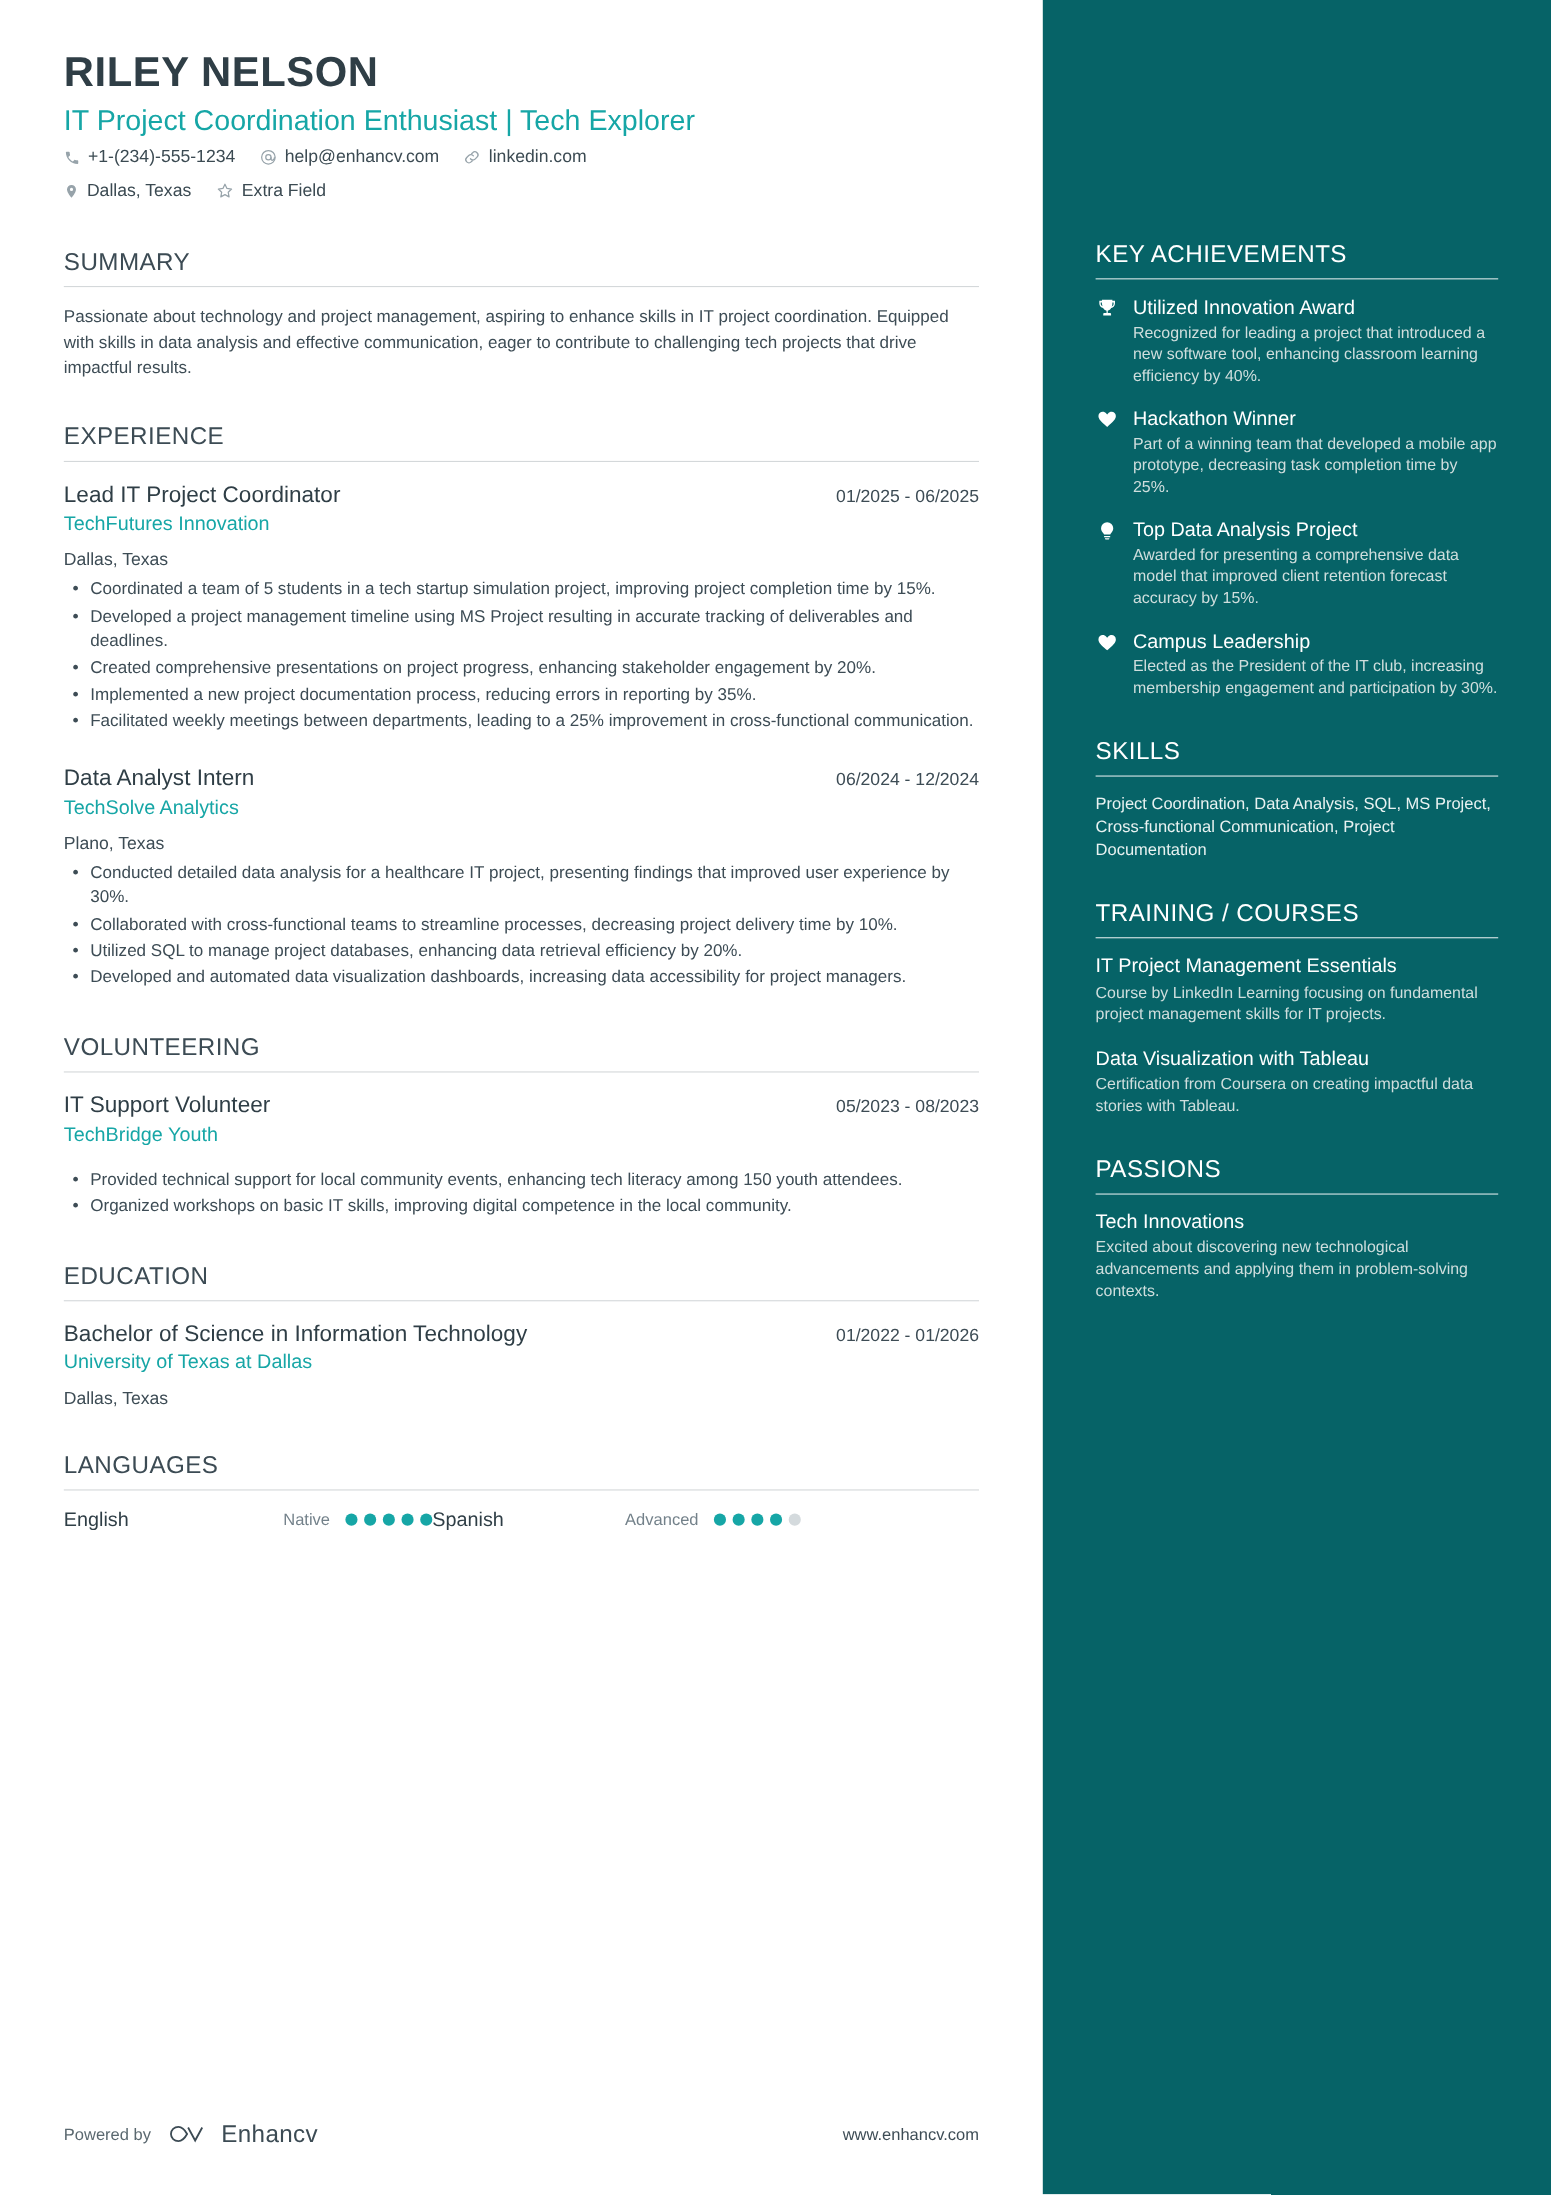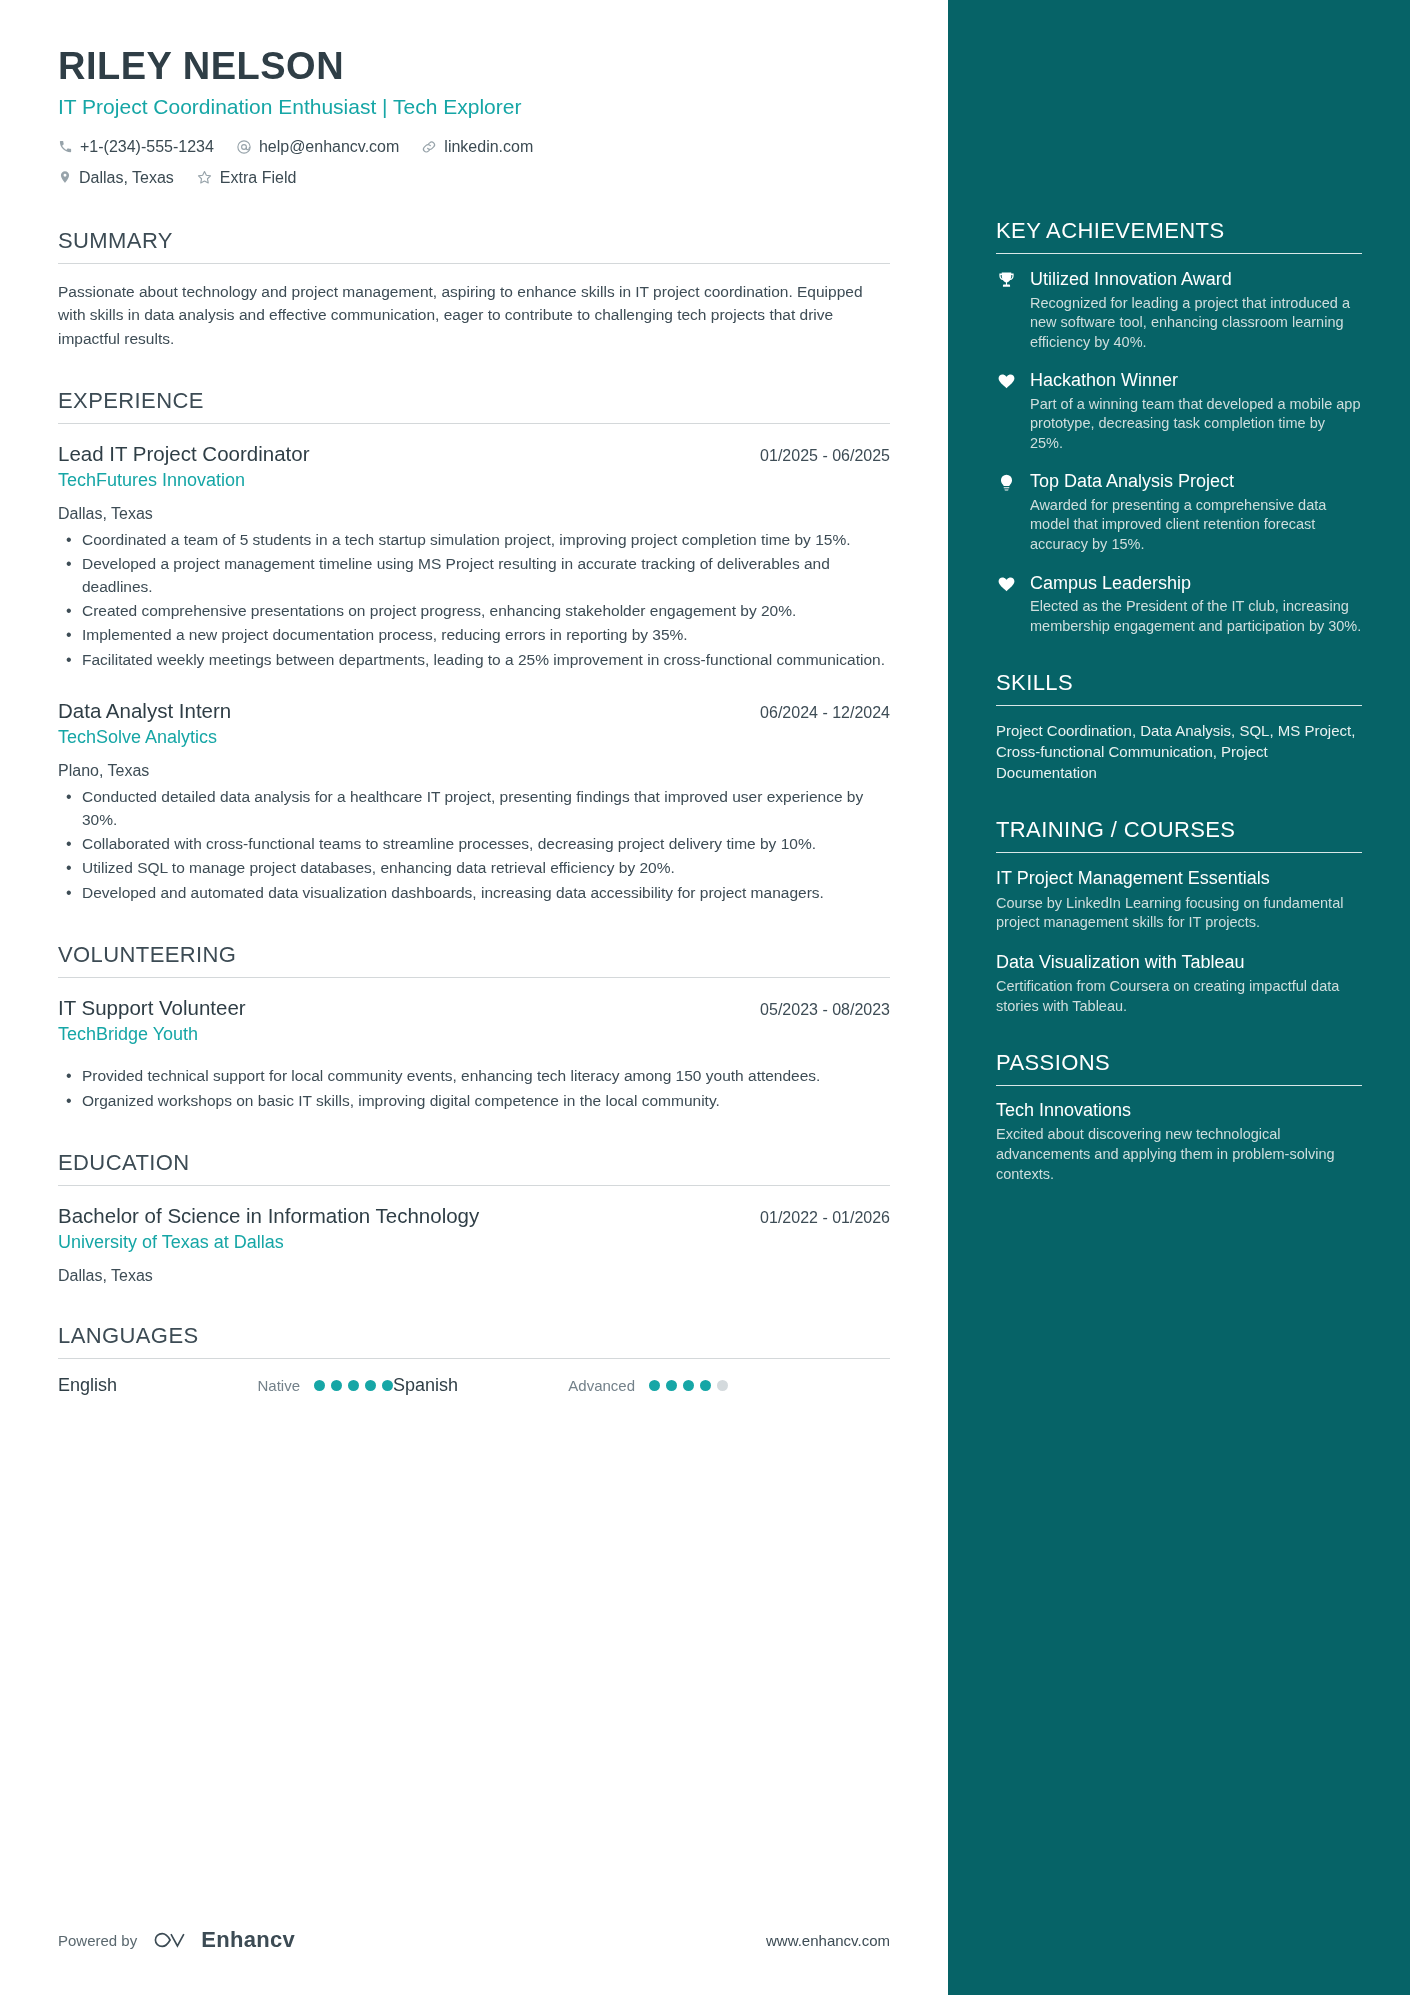--- a/index.html
+++ b/index.html
@@ -24,25 +24,25 @@
   }
   .name {
     font-size: 38px;
     font-weight: bold;
     letter-spacing: 0.5px;
     color: #2f3e46;
     line-height: 1.15;
     margin-bottom: 4px;
   }
   .headline {
-    font-size: 21px;
+    font-size: 26px;
     color: #16a6a6;
     font-weight: 400;
     line-height: 1.3;
-    margin-bottom: 14px;
+    margin-bottom: 4px;
   }
   .contact-row {
     display: flex;
     align-items: center;
     flex-wrap: wrap;
     gap: 0px 22px;
     margin-bottom: 5px;
   }
   .contact-item {
     display: flex;
@@ -185,21 +185,20 @@
   }
   .brand {
     display: flex;
     align-items: center;
     gap: 8px;
   }
   .brand-name {
     font-size: 22px;
     color: #3c4b54;
     letter-spacing: 0.3px;
-    font-weight: bold;
   }
   .site {
     font-size: 15px;
     color: #3d4c55;
   }
 
   
   .right {
     width: 528px;
     background: #066367;

